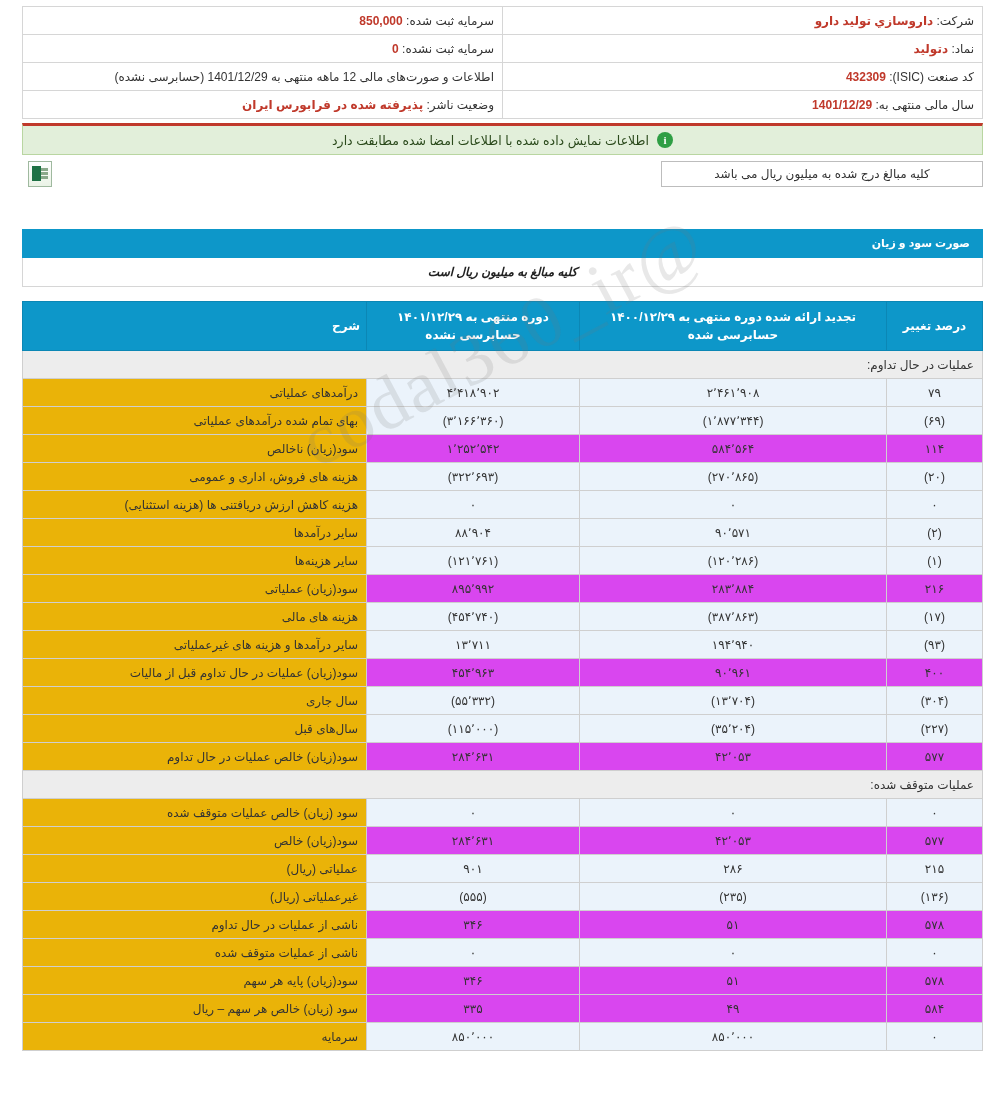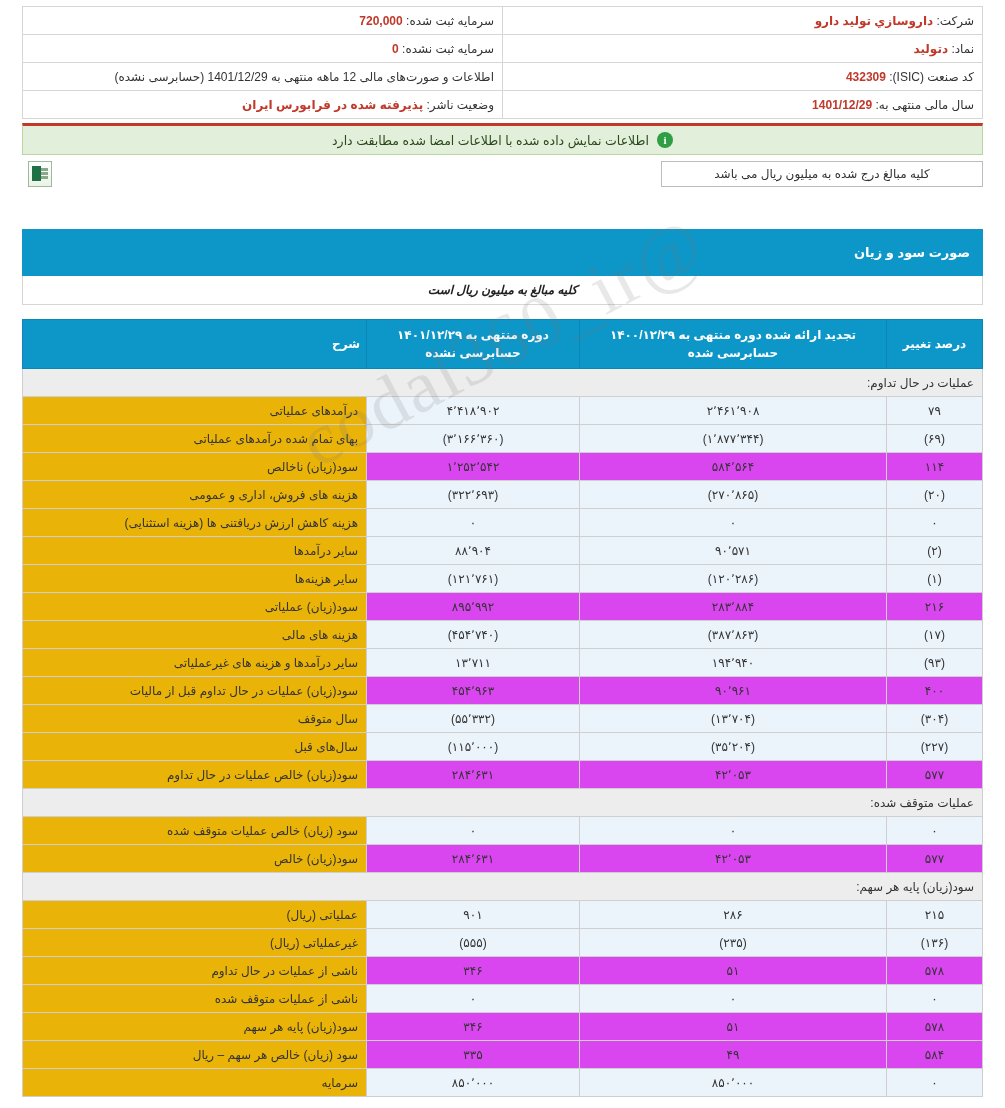--- a/index.html
+++ b/index.html
@@ -94,23 +94,23 @@
     width: 7px; height: 3px;
     box-shadow: 0 4px 0 0 #8aa98a, 0 8px 0 0 #8aa98a;
     background: #8aa98a;
   }
 
   
   .spacer { height: 42px; }
   .section-title {
     background: #0d97c9;
     color: #fff;
-    font-size: 13px;
+    font-size: 11px;
     font-weight: bold;
-    padding: 15px 12px;
+    padding: 7px 12px;
     text-align: right;
     border: 1px solid #0d97c9;
   }
   .sub-note {
     border: 1px solid #d6d6d6;
     border-top: none;
     font-size: 12px;
     font-weight: bold;
     color: #222;
     padding: 7px 12px;
@@ -178,21 +178,21 @@
 <body>
 
 <div class="page">
 
   <div class="watermark">@codal360_ir</div>
 
   <table class="info">
     <tbody id="info-body">
         <tr>
           <td class="cell-right"><span class="lbl">شرکت: </span><span class="val">داروسازي توليد دارو</span></td>
-          <td class="cell-right"><span class="lbl">سرمایه ثبت شده: </span><span class="val">720,000</span></td>
+          <td class="cell-right"><span class="lbl">سرمایه ثبت شده: </span><span class="val">850,000</span></td>
         </tr>
         <tr>
           <td class="cell-right"><span class="lbl">نماد: </span><span class="val">دتولید</span></td>
           <td class="cell-right"><span class="lbl">سرمایه ثبت نشده: </span><span class="val">0</span></td>
         </tr>
         <tr>
           <td class="cell-right"><span class="lbl">کد صنعت (ISIC): </span><span class="val">432309</span></td>
           <td class="cell-right"><span class="lbl">اطلاعات و صورت‌های مالی  12 ماهه منتهی به 1401/12/29 (حسابرسی نشده)</span></td>
         </tr>
         <tr>
@@ -306,21 +306,21 @@
           <tr>
             <td class="num c-amber">۴۰۰</td>
             <td class="num c-amber">۹۰٬۹۶۱</td>
             <td class="num c-amber">۴۵۴٬۹۶۳</td>
             <td class="desc">سود(زیان) عملیات در حال تداوم قبل از مالیات</td>
           </tr>
           <tr>
             <td class="num c-blue neg">(۳۰۴)</td>
             <td class="num c-blue neg">(۱۳٬۷۰۴)</td>
             <td class="num c-blue neg">(۵۵٬۳۳۲)</td>
-            <td class="desc">سال متوقف</td>
+            <td class="desc">سال جاری</td>
           </tr>
           <tr>
             <td class="num c-blue neg">(۲۲۷)</td>
             <td class="num c-blue neg">(۳۵٬۲۰۴)</td>
             <td class="num c-blue neg">(۱۱۵٬۰۰۰)</td>
             <td class="desc">سال‌های قبل</td>
           </tr>
           <tr>
             <td class="num c-amber">۵۷۷</td>
             <td class="num c-amber">۴۲٬۰۵۳</td>
@@ -335,23 +335,20 @@
             <td class="num c-blue">۰</td>
             <td class="num c-blue">۰</td>
             <td class="desc">سود (زیان) خالص عملیات متوقف شده</td>
           </tr>
           <tr>
             <td class="num c-amber">۵۷۷</td>
             <td class="num c-amber">۴۲٬۰۵۳</td>
             <td class="num c-amber">۲۸۴٬۶۳۱</td>
             <td class="desc">سود(زیان) خالص</td>
           </tr>
-          <tr class="group">
-            <td colspan="4">سود(زیان) پایه هر سهم:</td>
-          </tr>
           <tr>
             <td class="num c-blue">۲۱۵</td>
             <td class="num c-blue">۲۸۶</td>
             <td class="num c-blue">۹۰۱</td>
             <td class="desc">عملیاتی (ریال)</td>
           </tr>
           <tr>
             <td class="num c-blue neg">(۱۳۶)</td>
             <td class="num c-blue neg">(۲۳۵)</td>
             <td class="num c-blue neg">(۵۵۵)</td>

